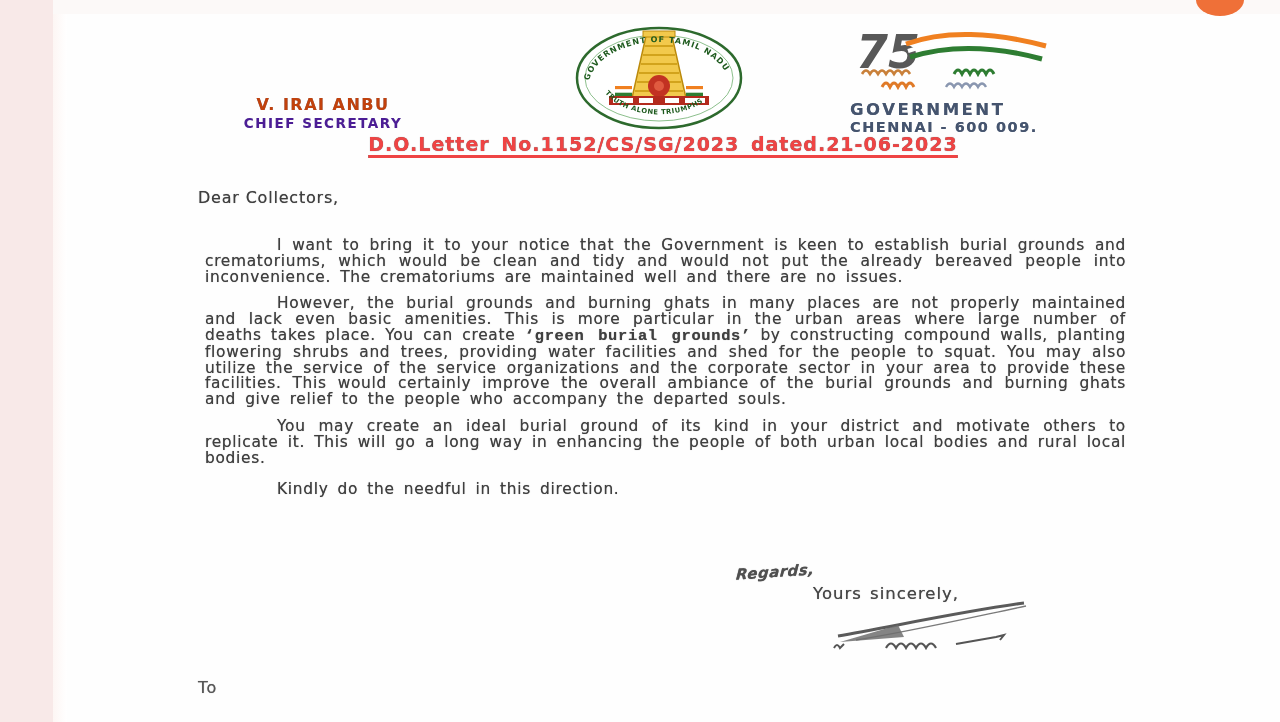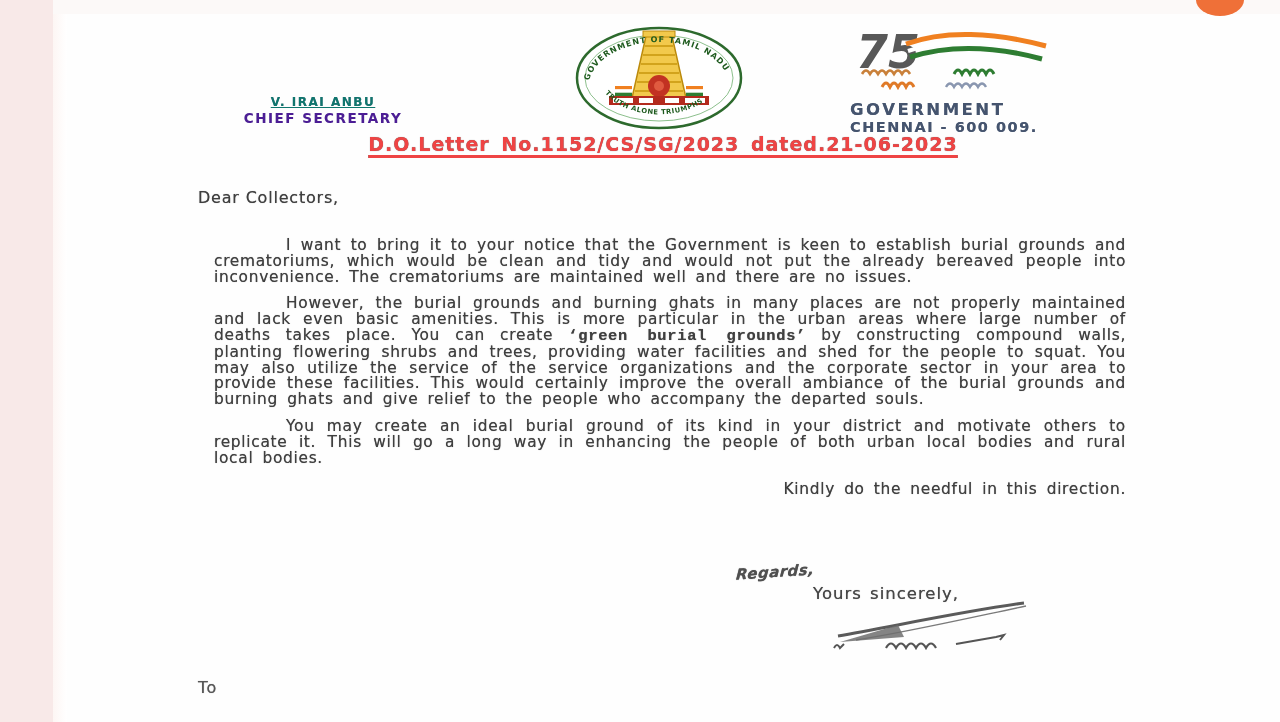--- a/index.html
+++ b/index.html
@@ -9,22 +9,22 @@
   }
   .left-band{position:absolute;left:0;top:0;width:53px;height:722px;background:#f8e9e8;}
   .left-band-fade{position:absolute;left:53px;top:0;width:14px;height:722px;
     background:linear-gradient(to right,#fdf6f4,#ffffff);}
   .top-blob{position:absolute;left:1196px;top:-16px;width:48px;height:32px;
     border-radius:50%;background:#ef7038;}
   .top-strip{position:absolute;left:53px;top:0;width:1227px;height:14px;background:#fcf9f8;}
 
   
   .officer{position:absolute;left:198px;top:95px;width:250px;text-align:center;}
-  .officer-name{font-size:12px;font-weight:bold;letter-spacing:1.5px;color:#0f766e;
-    text-shadow:0 0 .6px rgba(63,77,104,.7);text-decoration:underline;}
+  .officer-name{font-size:16px;font-weight:bold;letter-spacing:1.5px;color:#c2410c;
+    text-shadow:0 0 .6px rgba(63,77,104,.7);}
   .officer-title{font-size:13.5px;font-weight:bold;letter-spacing:1.5px;color:#4c1d95;
     margin-top:1px;text-shadow:0 0 .6px rgba(152,162,182,.6);}
   .emblem{position:absolute;left:573px;top:24px;width:172px;height:108px;}
   .right-head{position:absolute;left:850px;top:28px;width:240px;}
   .logo75{width:205px;height:64px;margin-left:4px;}
   .office-name{font-size:16.5px;font-weight:bold;letter-spacing:2.5px;color:#45546e;
     margin-top:4px;text-shadow:0 0 .6px rgba(69,84,110,.7);}
   .office-addr{font-size:14.5px;font-weight:bold;letter-spacing:1.5px;color:#45546e;
     text-shadow:0 0 .6px rgba(69,84,110,.7);}
 
@@ -32,23 +32,23 @@
   .subject{position:absolute;left:198px;top:133px;width:930px;text-align:center;
     font-size:19px;font-weight:bold;color:#ef4444;letter-spacing:1px;word-spacing:4px;
     text-decoration:underline;text-decoration-thickness:2.5px;text-underline-offset:4px;
     text-shadow:0 0 .7px rgba(40,40,40,.8);}
 
   
   .body-text{position:absolute;left:198px;top:188px;width:928px;color:#3f3f3f;
     text-shadow:0 0 .7px rgba(63,63,63,.75);}
   .salutation{font-size:16px;letter-spacing:.8px;margin:0 0 31px 0;}
   .para{font-size:15.4px;line-height:15.8px;text-align:justify;text-indent:72px;
-    letter-spacing:.7px;word-spacing:3.5px;margin:0 0 11px 16px;}
+    letter-spacing:.7px;word-spacing:3.5px;margin:0 0 11px 7px;}
   .para b{font-weight:bold;font-family:Liberation Mono, monospace;}
-  .para.kindly{margin-top:16px;text-align:right;}
+  .para.kindly{margin-top:16px;text-align:left;}
 
   
   .regards{position:absolute;left:736px;top:563px;font-size:15px;font-style:italic;
     font-weight:600;color:#4f4f4f;letter-spacing:.5px;
     transform:rotate(-4deg) skewX(-8deg);text-shadow:0 0 .7px rgba(70,70,70,.8);}
   .sincerely{position:absolute;left:813px;top:584px;font-size:16.5px;color:#474747;
     letter-spacing:1px;word-spacing:2px;text-shadow:0 0 .7px rgba(60,60,60,.8);}
   .signature{position:absolute;left:826px;top:594px;width:208px;height:62px;}
 
   .footer-to{position:absolute;left:198px;top:678px;font-size:16px;color:#565656;

